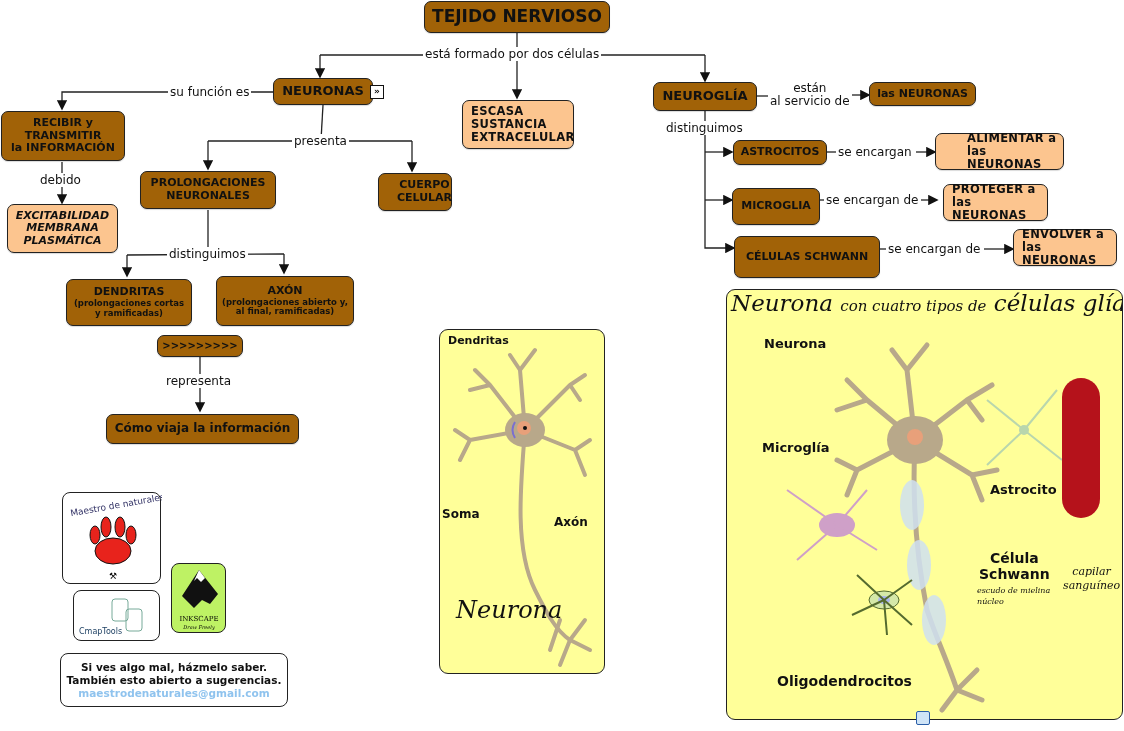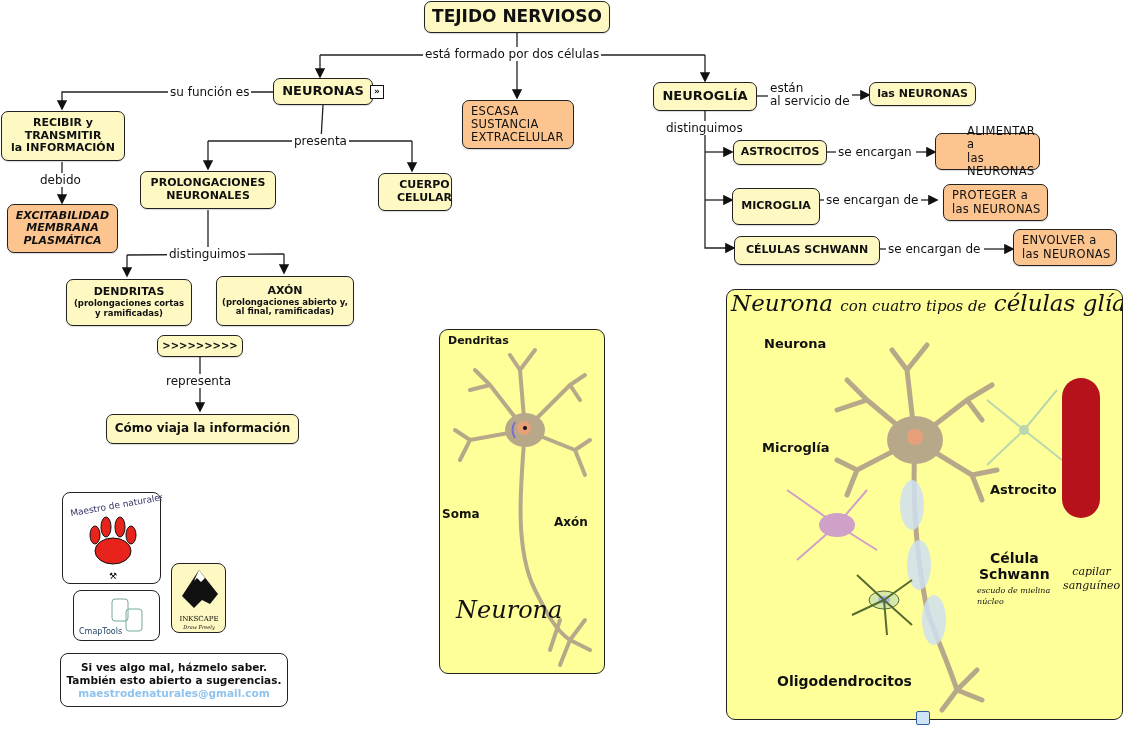--- a/index.html
+++ b/index.html
@@ -1,26 +1,26 @@
 <!DOCTYPE html>
 <html><head>
 <meta charset="utf-8">
 <style>
   html, body { margin:0; padding:0; background:#ffffff; }
   body { width:1124px; height:731px; position:relative; overflow:hidden;
          font-family:"DejaVu Sans", sans-serif; color:#111; }
   #edges { position:absolute; left:0; top:0; width:1124px; height:731px; }
   .node { position:absolute; box-sizing:border-box; border:1.4px solid #222;
-          border-radius:7px; background:#fef9c3; display:flex; align-items:center;
+          border-radius:7px; background:#a16207; display:flex; align-items:center;
           justify-content:center; text-align:center; font-weight:bold; font-size:11px;
           line-height:1.15; color:#111; box-shadow:0 1px 1px rgba(0,0,0,0.15); }
   .node.orange { background:#fcc58f; }
-  .node.orange.plain { font-weight:normal; font-size:11.5px; justify-content:flex-start; text-align:left; padding-left:8px; letter-spacing:0.3px; }
+  .node.orange.plain { font-weight:bold; font-size:11.5px; justify-content:flex-start; text-align:left; padding-left:8px; letter-spacing:0.3px; }
   .node .sub { display:block; font-size:8.5px; font-weight:bold; }
-  .lbl { position:absolute; background:#fff; font-size:12px; padding:0 2px; white-space:nowrap; line-height:14px; }
+  .lbl { position:absolute; background:#fff; font-size:12px; padding:0 2px; white-space:nowrap; line-height:14px; text-align:center; }
   .panel { position:absolute; background:#ffff99; border:1.5px solid #222; border-radius:9px; box-sizing:border-box; overflow:hidden; }
   .logo-box { position:absolute; background:#fff; border:1.3px solid #222; border-radius:8px; box-sizing:border-box; }
   .note { position:absolute; background:#fff; border:1.3px solid #222; border-radius:8px; box-sizing:border-box;
           text-align:center; font-weight:bold; font-size:10.5px; line-height:13px; padding-top:7px; }
   .note .mail { color:#8fc3ee; }
   .script { font-family:"DejaVu Serif", serif; font-style:italic; }
   .fig-lbl { position:absolute; font-size:12px; font-weight:bold; white-space:nowrap; color:#111; }
   .fig-lbl.big { font-size:14px; }
   .expand { position:absolute; width:12px; height:12px; border:1px solid #111; background:#fff; font-size:9px; line-height:11px; text-align:center; font-weight:bold; }
 </style>
@@ -120,31 +120,31 @@
 
 <div class="node" style="left:653px;top:82px;width:104px;height:29px;font-size:13px;">NEUROGLÍA</div>
 <div class="lbl" style="left:768px;top:82px;font-size:12px;line-height:13px;">
   <span>están</span><br><span>al servicio de</span>
 </div>
 <div class="node" style="left:869px;top:82px;width:107px;height:24px;">las NEURONAS</div>
 <div class="lbl" style="left:664px;top:121px;">distinguimos</div>
 
 <div class="node" style="left:733px;top:140px;width:94px;height:25px;">ASTROCITOS</div>
 <div class="lbl" style="left:836px;top:145px;">se encargan</div>
-<div class="node orange plain" style="left:935px;top:133px;width:105px;height:37px;padding-left:31px;">
+<div class="node orange plain" style="left:935px;top:133px;width:129px;height:37px;padding-left:31px;">
   <span><span>ALIMENTAR a</span><br><span>las NEURONAS</span></span>
 </div>
 
 <div class="node" style="left:732px;top:188px;width:88px;height:37px;">MICROGLIA</div>
 <div class="lbl" style="left:824px;top:193px;">se encargan de</div>
 <div class="node orange plain" style="left:943px;top:184px;width:105px;height:37px;">
   <span><span>PROTEGER a</span><br><span>las NEURONAS</span></span>
 </div>
 
-<div class="node" style="left:734px;top:236px;width:146px;height:29px;">CÉLULAS SCHWANN</div>
+<div class="node" style="left:734px;top:236px;width:146px;height:42px;">CÉLULAS SCHWANN</div>
 <div class="lbl" style="left:886px;top:242px;">se encargan de</div>
 <div class="node orange plain" style="left:1013px;top:229px;width:104px;height:37px;">
   <span><span>ENVOLVER a</span><br><span>las NEURONAS</span></span>
 </div>
 
 <div class="logo-box" style="left:62px;top:492px;width:99px;height:92px;">
   <svg width="99" height="92">
     <text x="8" y="16" font-size="9" fill="#336" font-family="DejaVu Sans, sans-serif" transform="rotate(-10 50 20)">Maestro de naturales</text>
     <ellipse cx="50" cy="58" rx="18" ry="13" fill="#e8231c" stroke="#111"></ellipse>
     <ellipse cx="32" cy="42" rx="5" ry="9" fill="#e8231c" stroke="#111"></ellipse>
@@ -154,21 +154,21 @@
     <text x="50" y="86" font-size="9" text-anchor="middle">⚒</text>
   </svg>
 </div>
 <div class="logo-box" style="left:73px;top:590px;width:87px;height:51px;">
   <svg width="87" height="51">
     <rect x="38" y="8" width="16" height="22" rx="3" fill="none" stroke="#7a9"></rect>
     <rect x="52" y="18" width="16" height="22" rx="3" fill="none" stroke="#7a9"></rect>
     <text x="5" y="43" font-size="8" fill="#246">CmapTools</text>
   </svg>
 </div>
-<div class="logo-box" style="left:171px;top:563px;width:55px;height:70px;background:#fef9c3;">
+<div class="logo-box" style="left:171px;top:563px;width:55px;height:70px;background:#bef264;">
   <svg width="55" height="70">
     <path d="M27,6 L46,30 L38,40 L30,36 L22,44 L10,32 Z" fill="#111"></path>
     <path d="M27,6 L33,14 L29,18 L25,14 L22,17 Z" fill="#fff"></path>
     <text x="27" y="57" font-size="7" text-anchor="middle" font-family="DejaVu Serif, serif">INKSCAPE</text>
     <text x="27" y="65" font-size="5" text-anchor="middle" font-style="italic" font-family="DejaVu Serif, serif">Draw Freely</text>
   </svg>
 </div>
 
 <div class="note" style="left:60px;top:653px;width:228px;height:54px;">
   <div>Si ves algo mal, házmelo saber.</div>

